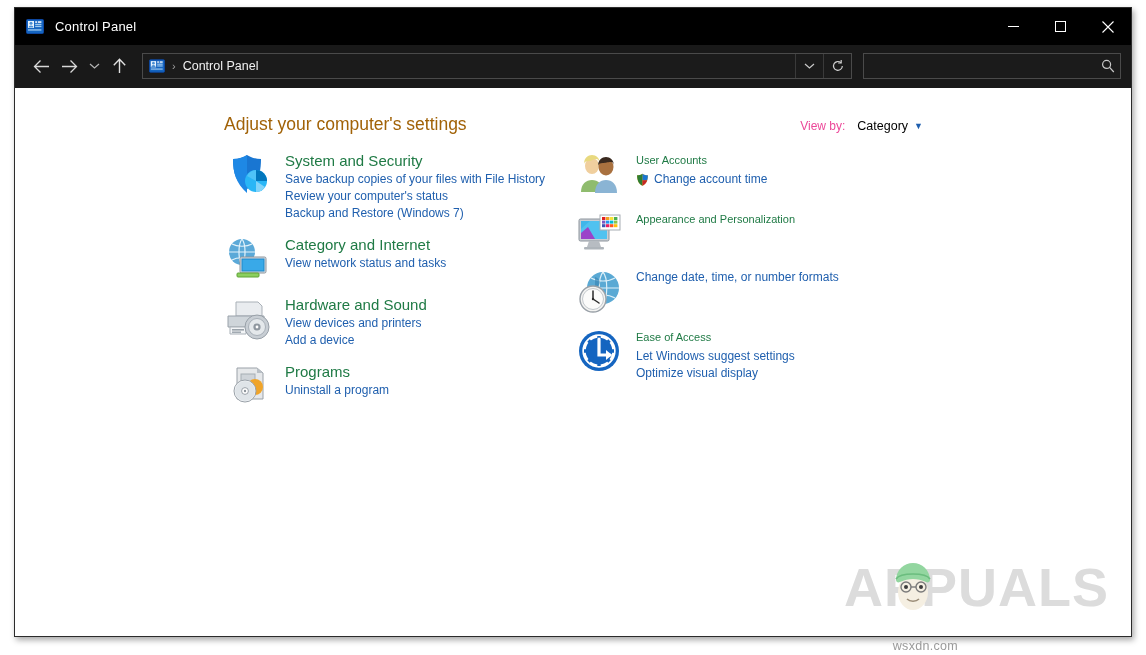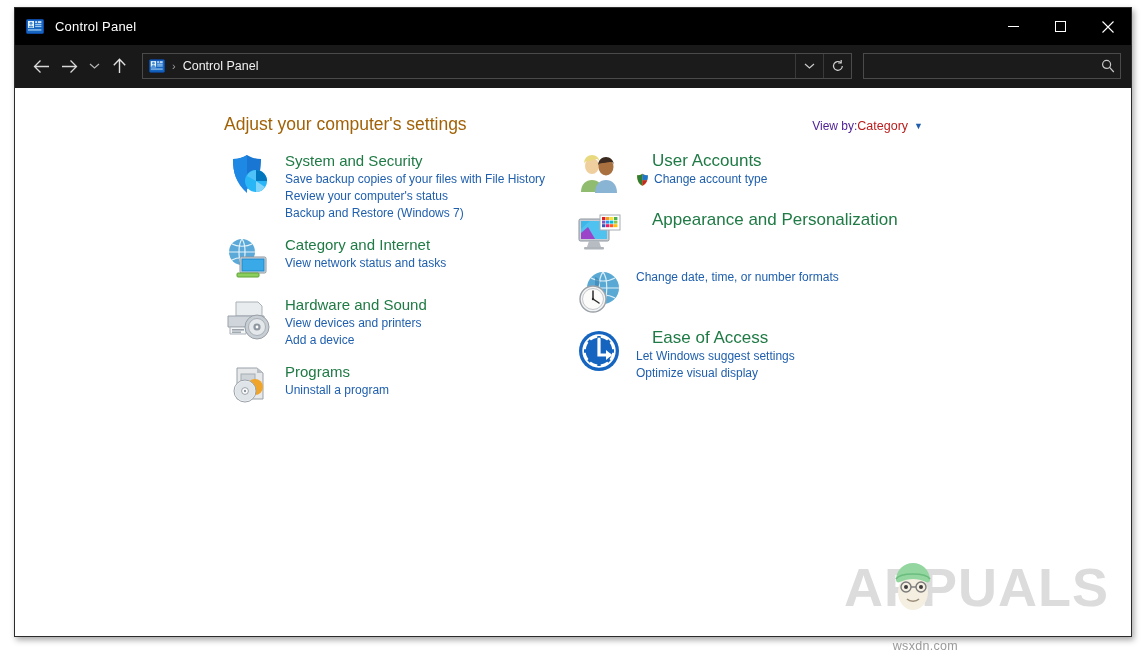--- a/index.html
+++ b/index.html
@@ -167,25 +167,26 @@
 
   .viewby {
     position: absolute;
     right: 208px; top: 31px;
     display: flex;
     align-items: center;
     white-space: nowrap;
   }
   .viewby-label {
     font-size: 12px;
-    color: #4c1d95;
+    color: #ec4899;
   }
   .viewby-value {
     font-size: 12.5px;
-    color: #b91c1c;
+    color: #000000;
+    margin-left: 12px;
   }
   .viewby-caret {
     margin-left: 6px;
     color: #1f5fae;
     font-size: 9px;
     line-height: 1;
   }
 
   .columns {
     position: absolute;
@@ -233,21 +234,21 @@
     align-items: center;
   }
   .shield-ico {
     width: 13px; height: 13px;
     margin-right: 5px;
     flex: 0 0 13px;
   }
 
   
   .col-right .category { margin-bottom: 11px; }
-  .col-right .cat-title { font-size: 17px; margin-left: 16px; }
+  .col-right .cat-title { font-size: 11px; }
 
   
   .watermark {
     position: absolute;
     right: 22px; bottom: 22px;
     display: flex;
     align-items: center;
     opacity: 1;
     pointer-events: none;
     user-select: none;
@@ -485,21 +486,21 @@
               </div>
               <div class="cat-body">
                 <div class="cat-title">User Accounts</div>
                 <div class="cat-link with-shield">
                   <span class="shield-ico"><svg viewBox="0 0 14 14" width="13" height="13">
             <path d="M1.2 2.4C3.4 2.4 5.4 1.7 7 0.7c1.6 1 3.6 1.7 5.8 1.7 0 5.6-1.6 9.3-5.8 11.4C2.8 11.7 1.2 8 1.2 2.4z" fill="#f0b323"></path>
             <path d="M1.2 2.4C3.4 2.4 5.4 1.7 7 0.7v13.1C2.8 11.7 1.2 8 1.2 2.4z" fill="#2e7d32"></path>
             <path d="M7 0.7c1.6 1 3.6 1.7 5.8 1.7 0 2.1-.2 3.9-.7 5.4H7z" fill="#1976d2"></path>
             <path d="M7 7.8h5.1c-.8 2.6-2.5 4.6-5.1 6z" fill="#c62828"></path>
           </svg></span>
-                  <span>Change account type</span>
+                  <span>Change account time</span>
                 </div>
               </div>
             </div>
             <div class="category">
               <div class="cat-icon">
                 <svg viewBox="0 0 48 48" width="48" height="48">
                   <rect x="4" y="10" width="30" height="22" rx="1.5" fill="#c9ced4" stroke="#8d949c"></rect>
               <rect x="6" y="12" width="26" height="18" fill="#3fb6ea"></rect>
               <path d="M6 30V20l9-8h17v18z" fill="#50c2f0"></path>
               <path d="M6 30v-6l7-6 7 12z" fill="#9b43c9"></path>

